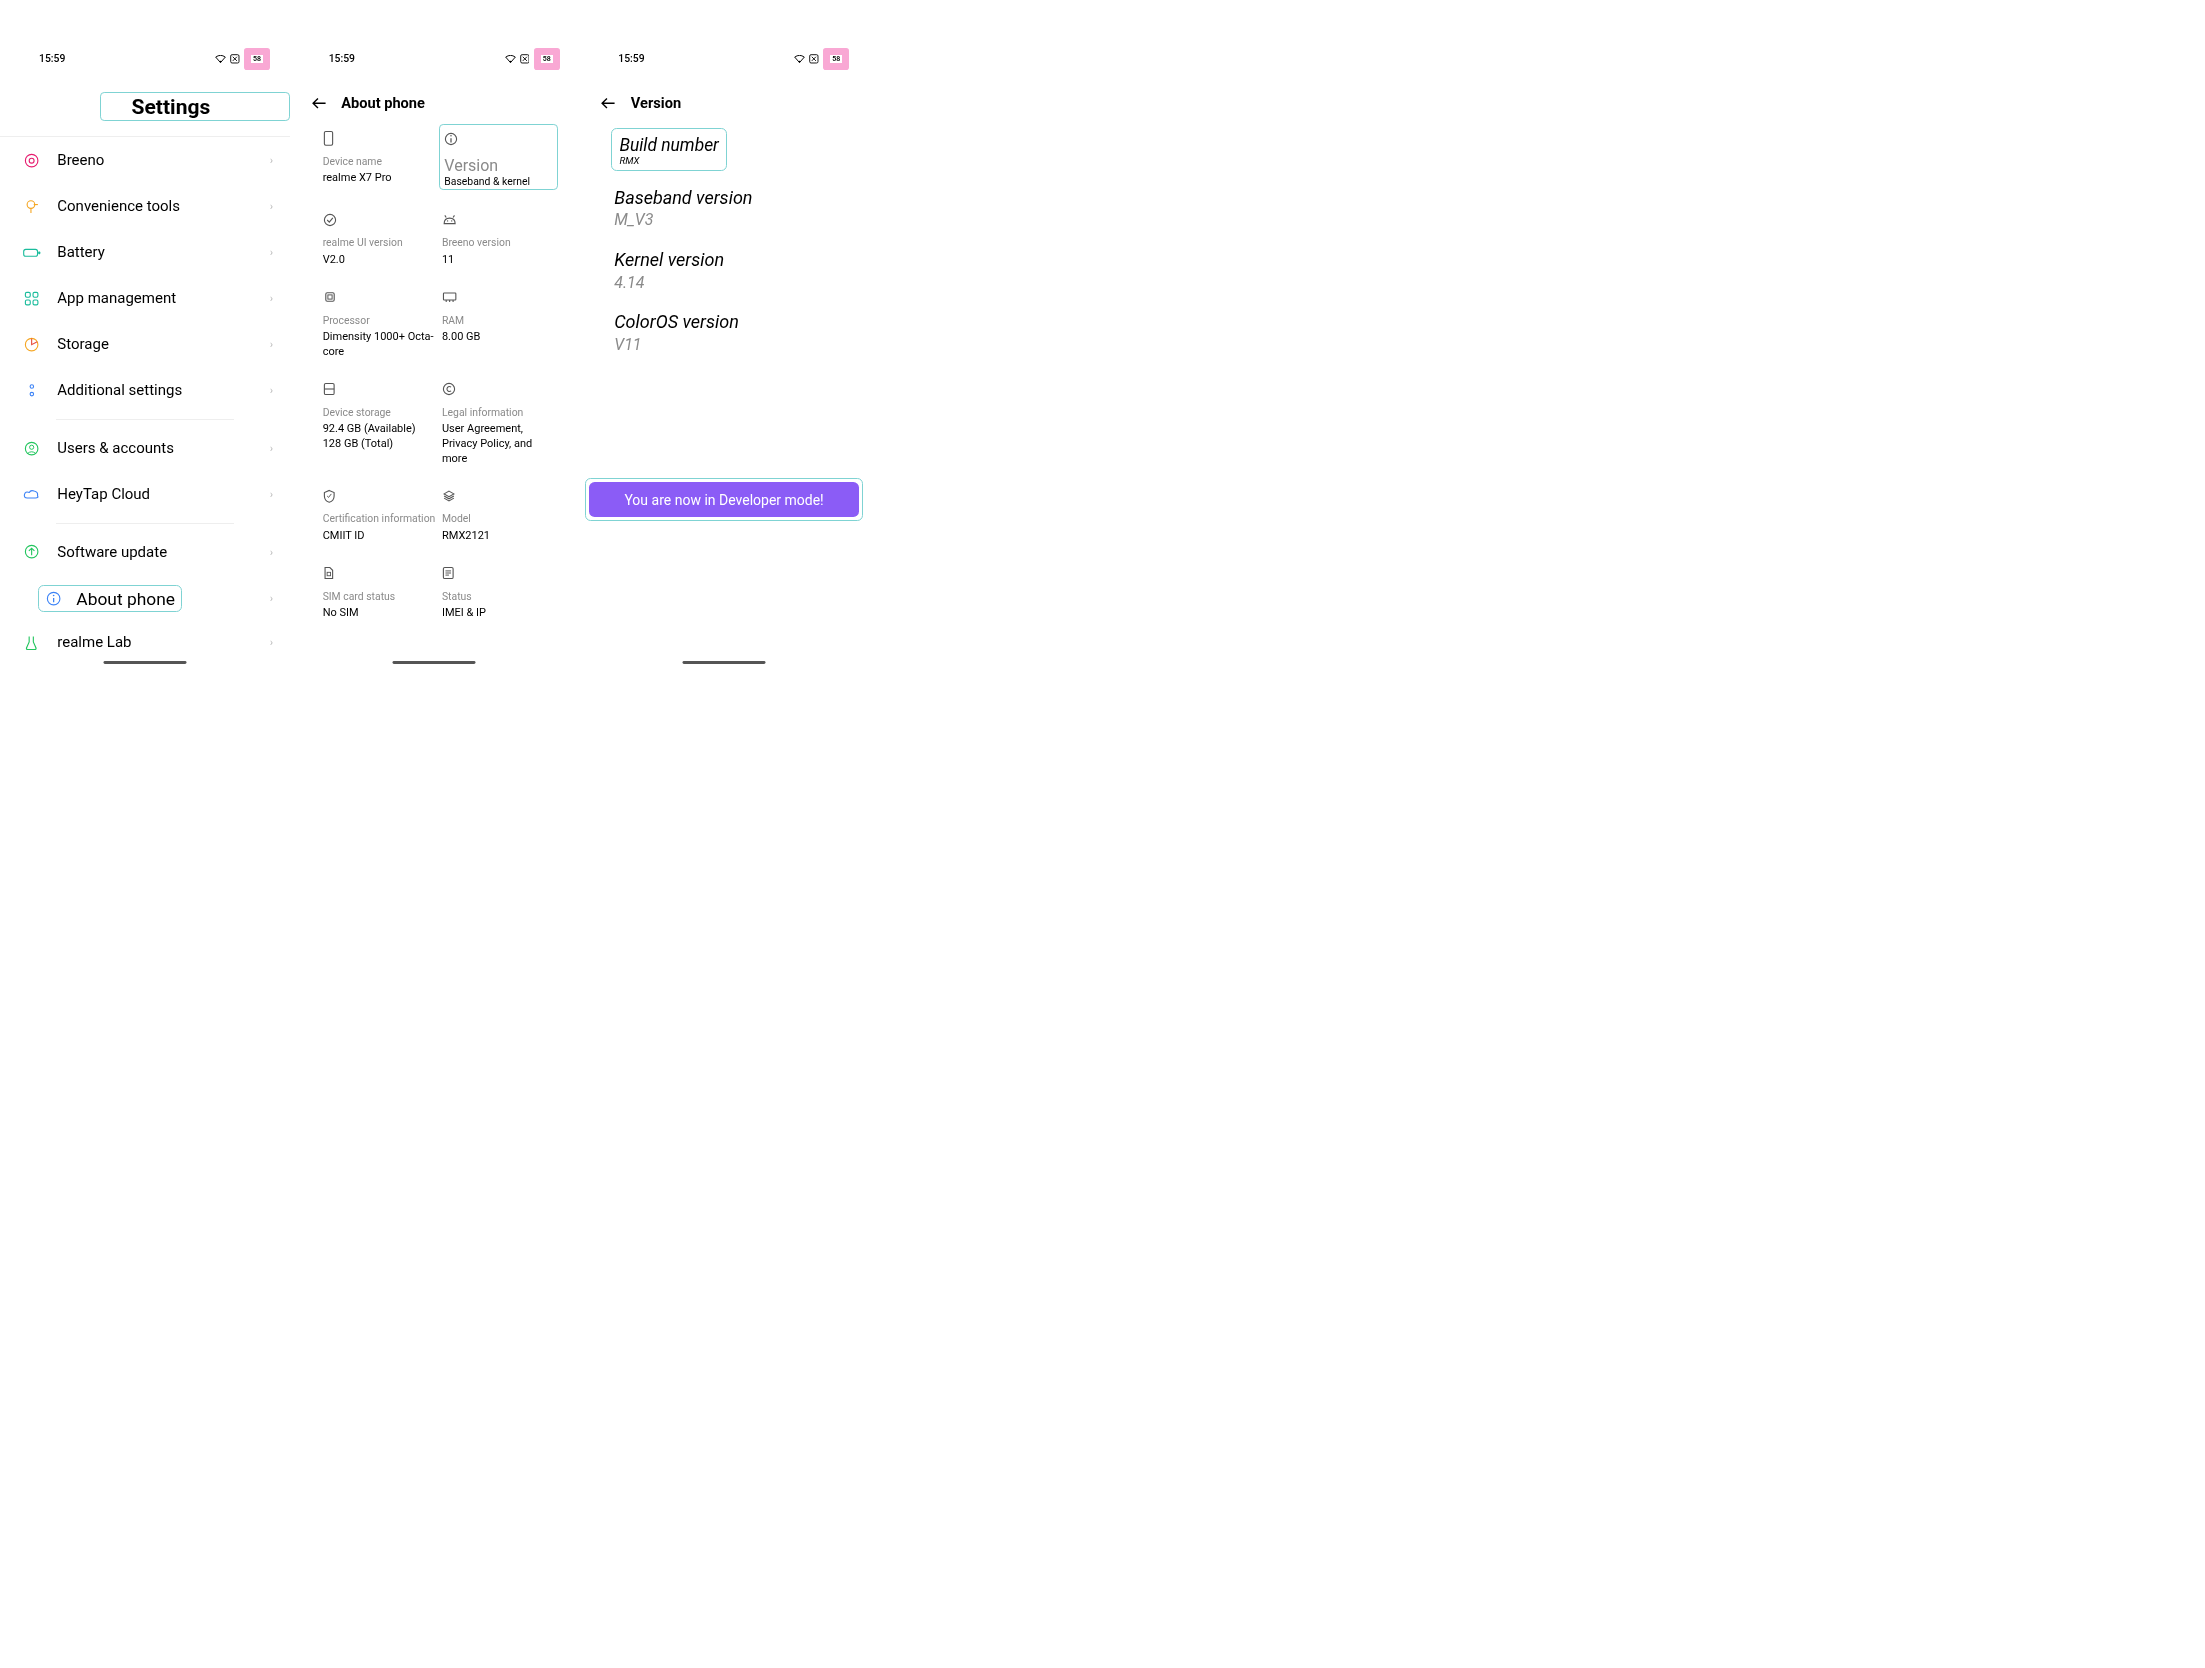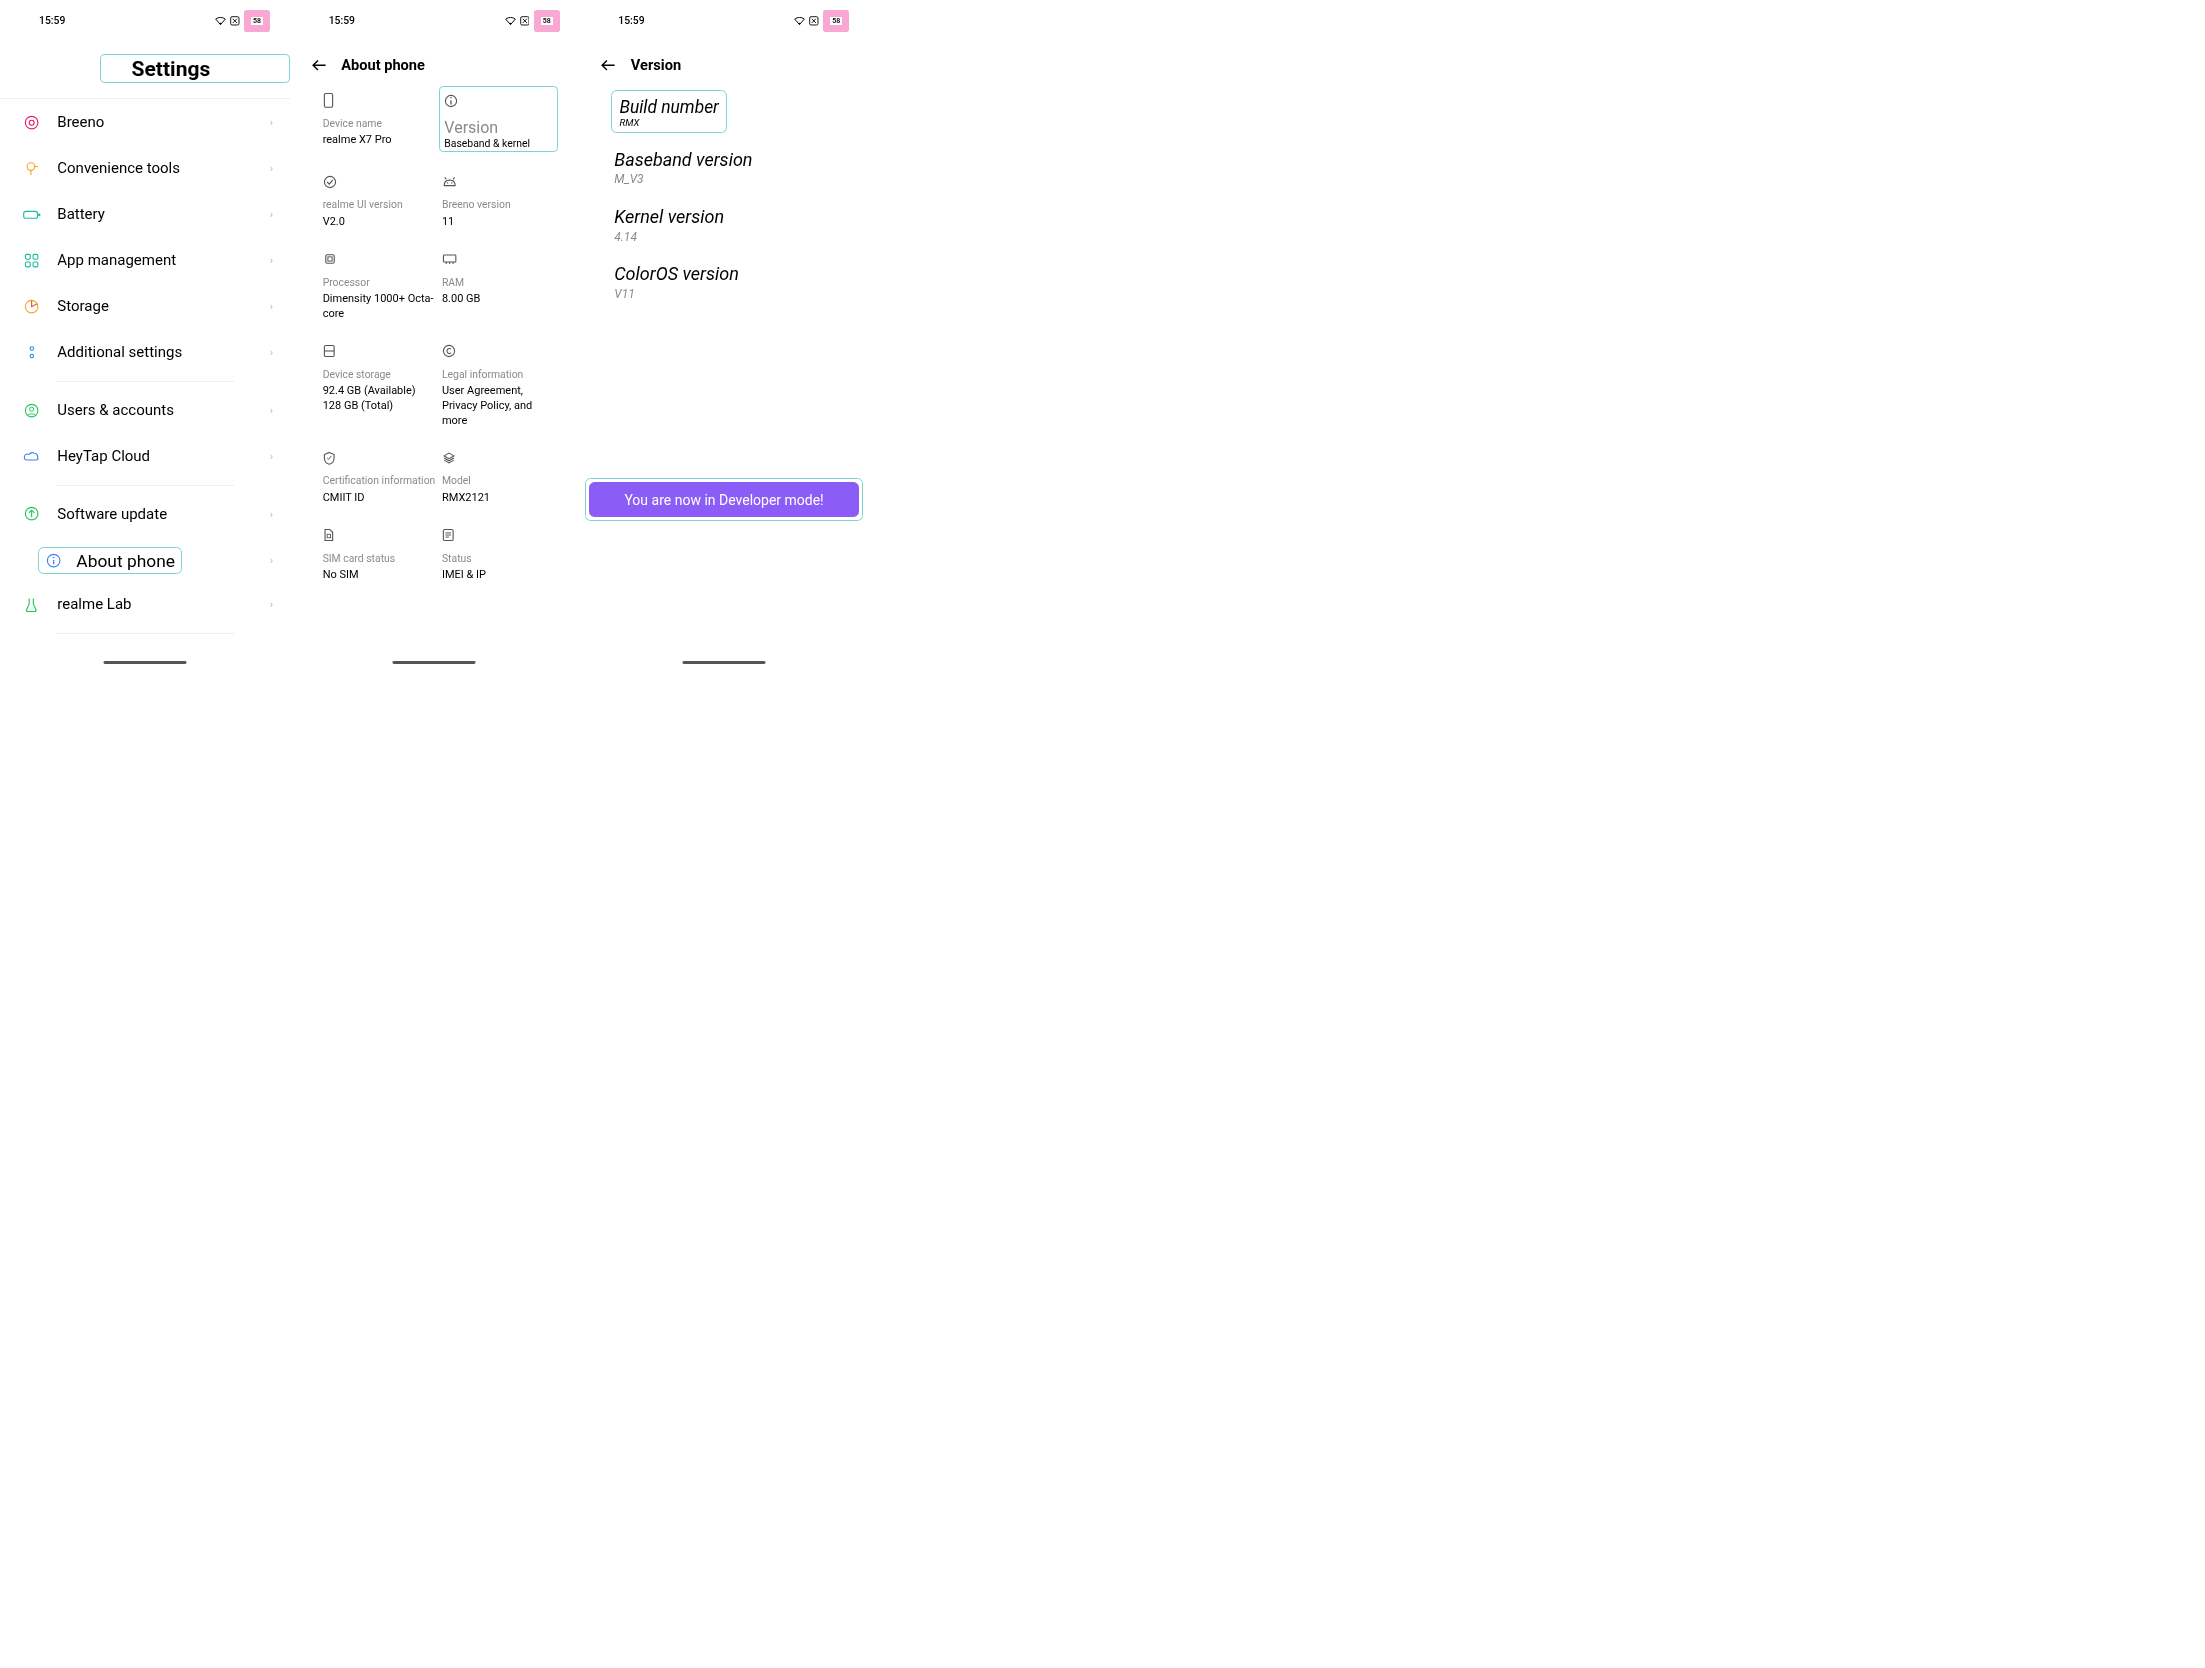--- a/index.html
+++ b/index.html
@@ -18,20 +18,21 @@
     display: flex;
     flex-direction: column;
   }
   .statusbar {
     display: flex;
     align-items: center;
     justify-content: space-between;
     padding: 9.7px 19.5px 2.8px 39px;
     font-size: 10.4px;
     font-weight: 500;
+    margin-top: 38px;
   }
   .status-icons { display: flex; align-items: center; gap: 4.2px; }
   .batt-badge {
     border: 7px solid #f9a8d4;
     border-radius: 2.8px;
     font-size: 7px;
     padding: 0 2.1px;
     line-height: 8.3px;
     font-weight: 600;
   }
@@ -106,21 +107,21 @@
     padding: 4.2px 4.2px 1.4px 4.2px;
     margin: -4.2px -2.8px 0 -2.8px;
   }
   .info-cell.hl .lbl-big { font-size: 16px; color: #8a8a8a; }
   .info-cell.hl .val2 { font-size: 10.4px; color:#000; }
 
   
   .v-list { padding: 0 21px 0 35px; font-style: italic; }
   .v-item { padding: 9.7px 0 9.7px 0; }
   .v-item .vl-lbl { font-size: 18px; margin-bottom: 2.8px; }
-  .v-item .vl-val { font-size: 12px; color: #8a8a8a; }
+  .v-item .vl-val { font-size: 16px; color: #8a8a8a; }
   .build-box {
     border: 1.4px solid #7fd3d3;
     border-radius: 5.6px;
     margin: 0 0 5.6px -2.8px;
     padding: 5.6px 7px 4.2px 7px;
     display: inline-block;
   }
   .build-box .bn { font-size: 17.4px; }
   .build-box .bv { font-size: 9.7px; }
 

